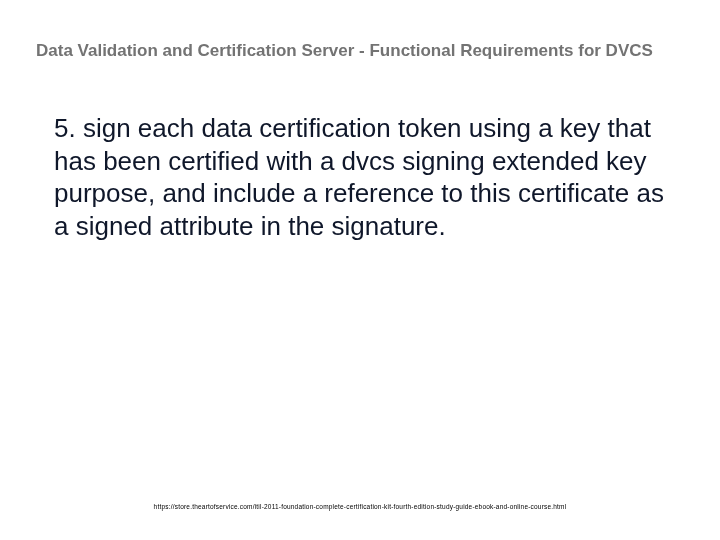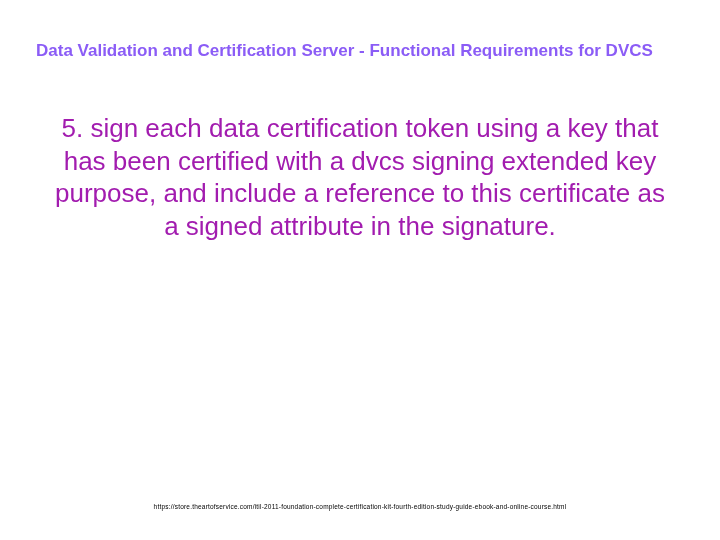--- a/index.html
+++ b/index.html
@@ -4,31 +4,31 @@
 <style>
   * { margin: 0; padding: 0; box-sizing: border-box; }
   html, body { width: 720px; height: 540px; background: #fff; font-family: Arial, Helvetica, sans-serif; }
   .slide {
     width: 720px;
     height: 540px;
     position: relative;
     padding: 40px 36px 0 36px;
   }
   .title {
-    color: #8b5cf6;
+    color: #737373;
     font-size: 17px;
     font-weight: bold;
     line-height: 1.3;
     margin-bottom: 50px;
   }
   .body-text {
-    color: #a21caf;
+    color: #0f172a;
     font-size: 26px;
     font-weight: normal;
-    text-align: center;
+    text-align: left;
     line-height: 1.25;
     padding: 0 18px;
   }
   .footer-link {
     position: absolute;
     bottom: 30px;
     left: 0;
     right: 0;
     text-align: center;
     color: #000;

